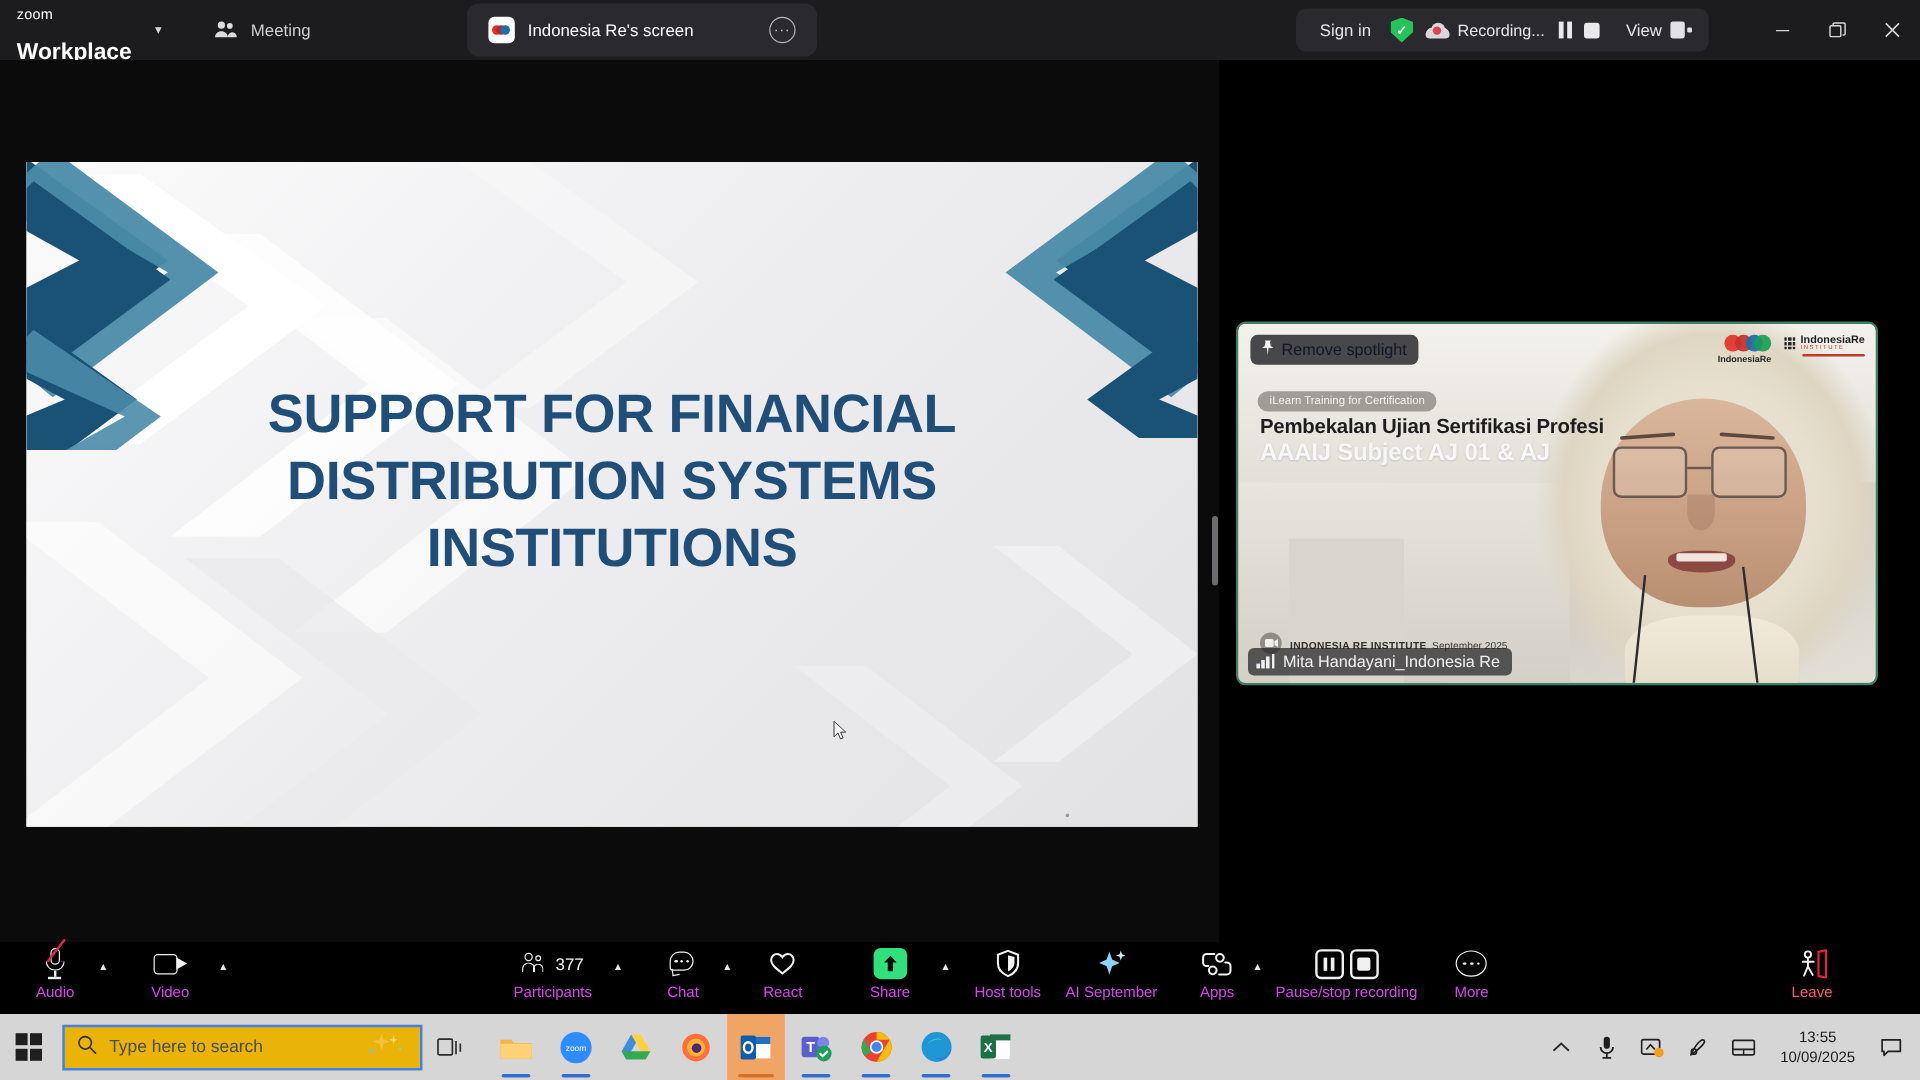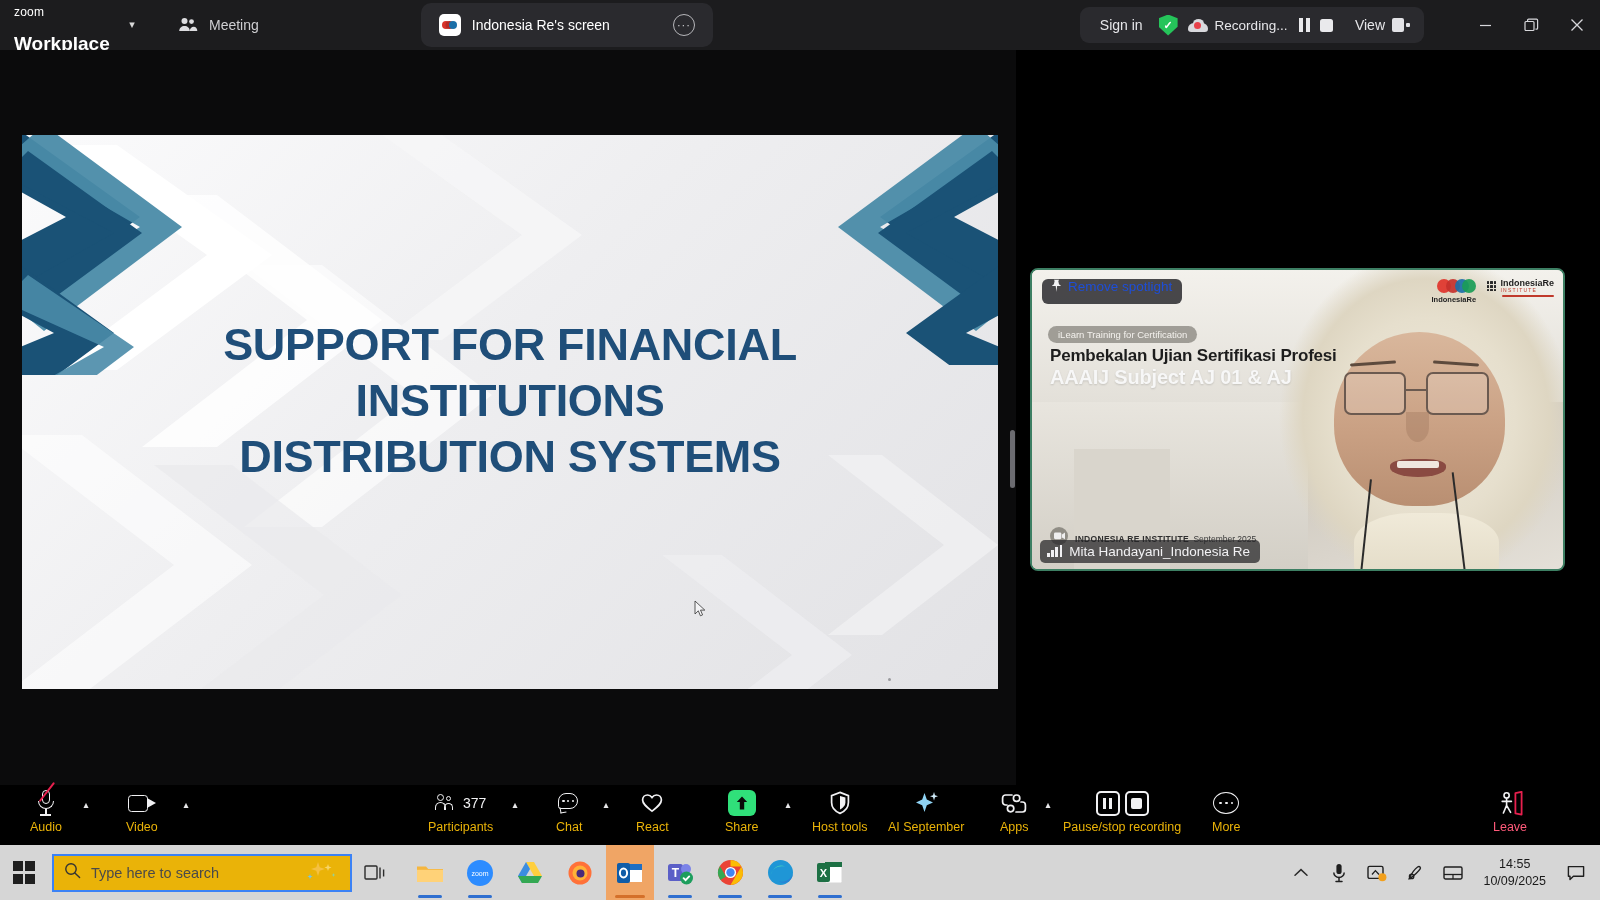--- a/index.html
+++ b/index.html
@@ -19,21 +19,21 @@
   .tb-logo {
     position: absolute; left: 14px; top: 6px; width: 110px;
     color: #fff; line-height: 1;
   }
   .tb-logo .zoom-small { font-size: 12px; letter-spacing: .2px; display: block; }
   .tb-logo .zoom-big { font-size: 19px; font-weight: 700; display: block; margin-top: 16px; }
   .tb-chev {
     position: absolute; left: 124px; top: 18px; width: 16px; height: 14px;
     color: #d8d8d8; font-size: 11px; text-align: center; cursor: pointer;
   }
-  .tabs { position: absolute; left: 160px; top: 3px; height: 44px; display: flex; align-items: center; gap: 32px; }
+  .tabs { position: absolute; left: 160px; top: 3px; height: 44px; display: flex; align-items: center; }
   .tab {
     display: flex; align-items: center; gap: 11px; height: 44px;
     padding: 0 18px; border-radius: 10px; color: #cfcfd2; font-size: 14px;
     cursor: pointer; white-space: nowrap;
   }
   .tab.active { background: #2a2a2e; color: #ffffff; }
   .tab .tlabel { font-size: 14px; }
   .tab-more {
     width: 22px; height: 22px; border-radius: 50%; border: 1.4px solid #b6b6ba;
     display: flex; align-items: center; justify-content: center; margin-left: 52px;
@@ -120,22 +120,22 @@
   .vp-nose { position: absolute; left: 46%; top: 46%; width: 7%; height: 9%; border-radius: 0 0 50% 50%; background: rgba(150,110,85,.32); }
   .vp-mouth { position: absolute; left: 41%; top: 60%; width: 17%; height: 5.5%; border-radius: 40% 40% 55% 55%; background: #8a4a42; }
   .vp-teeth { position: absolute; left: 43%; top: 60.5%; width: 13%; height: 2.2%; background: #f0e6de; border-radius: 2px; }
   .vp-chin { position: absolute; left: 30%; bottom: 2%; width: 44%; height: 22%; border-radius: 40% 40% 28% 28%; background: linear-gradient(180deg,#f0ead9,#e2dac5); }
   .vp-cord-l { position: absolute; left: 33%; top: 66%; width: 2px; height: 34%; background: #2b2b2b; transform: rotate(6deg); }
   .vp-cord-r { position: absolute; left: 62%; top: 64%; width: 2px; height: 36%; background: #2b2b2b; transform: rotate(-7deg); }
 
   .spot-btn {
     position: absolute; left: 10px; top: 9px; height: 25px;
     background: rgba(48,48,51,.88); border-radius: 6px;
-    display: flex; gap: 6px; padding: 0 10px 0 8px;
-    color: #1d4ed8; font-size: 13.5px; cursor: pointer; z-index: 6;
+    display: flex; align-items: center; gap: 6px; padding: 0 10px 0 8px;
+    color: #0f172a; font-size: 13.5px; cursor: pointer; z-index: 6;
   }
   .name-badge {
     position: absolute; left: 8px; bottom: 6px; height: 23px;
     background: rgba(35,35,38,.72); border-radius: 5px;
     display: flex; align-items: center; gap: 7px; padding: 0 10px 0 7px;
     color: #f2f2f4; font-size: 13.5px; z-index: 6;
   }
   .bars { display: flex; align-items: flex-end; gap: 1.6px; height: 11px; }
   .bars i { display: block; width: 2.6px; background: #f0f0f2; }
   .bars i:nth-child(1) { height: 4px; }
@@ -171,21 +171,21 @@
   .v-foot-txt .l1 { font-size: 8.5px; color: #2f2f2f; font-weight: 700; letter-spacing: .3px; }
   .v-foot-txt .l2 { font-size: 8.5px; color: #3a3a3a; }
 
   
   .toolbar { position: absolute; left: 0; top: 785px; width: 1600px; height: 60px; background: #000; }
   .tb-item {
     position: absolute; top: 4px; display: flex; flex-direction: column;
     align-items: center; gap: 3px; cursor: pointer; user-select: none;
   }
   .tb-ico { height: 28px; display: flex; align-items: center; justify-content: space-between; position: relative; }
-  .tb-lbl { color: #eab308; font-size: 12.5px; white-space: nowrap; }
+  .tb-lbl { color: #d946ef; font-size: 12.5px; white-space: nowrap; }
   .tb-caret {
     position: absolute; top: 14px; color: #e8e8ea; font-size: 10px; cursor: pointer;
     width: 14px; text-align: center;
   }
   .mic-shape { position: relative; width: 17px; height: 26px; }
   .mic-shape .cap { position: absolute; left: 4.5px; top: 0; width: 8px; height: 14px; border-radius: 4px; border: 1.8px solid #f1f1f3; }
   .mic-shape .arc { position: absolute; left: 0.5px; top: 11px; width: 16px; height: 8px; border: 1.8px solid #f1f1f3; border-top: none; border-radius: 0 0 9px 9px; }
   .mic-shape .stem { position: absolute; left: 7.6px; top: 19px; width: 1.8px; height: 5px; background: #f1f1f3; }
   .mic-shape .base { position: absolute; left: 3px; bottom: 0; width: 11px; height: 1.8px; background: #f1f1f3; }
   .mic-slash { position: absolute; left: -2px; top: 1px; width: 24px; height: 2.4px; background: #e8204e; transform: rotate(-52deg); transform-origin: center; border-radius: 2px; }
@@ -361,22 +361,22 @@
 
       <svg width="220" height="230" viewBox="0 0 220 230" style="position:absolute;right:0;top:0;">
         <path d="M230 -10 L102 82 L230 176 L230 110 L176 82 L230 52 Z" fill="#1a5276"></path>
         <path d="M198 -10 L60 92 L198 196 L230 170 L102 92 L230 18 Z" fill="#4a8ba8" opacity=".95"></path>
         <path d="M214 16 L100 98 L214 182 L238 160 L128 98 L238 40 Z" fill="#1a5276"></path>
         <path d="M236 120 L128 198 L236 278 L236 218 L188 198 L236 172 Z" fill="#1a5276"></path>
       </svg>
 
       <div class="slide-title">
         <div>SUPPORT FOR FINANCIAL</div>
+        <div>DISTRIBUTION SYSTEMS</div>
         <div>INSTITUTIONS</div>
-        <div>DISTRIBUTION SYSTEMS</div>
       </div>
 
       <div class="dot-mark"></div>
     </div>
 
     <div class="cursor-arrow">
       <svg width="12" height="18" viewBox="0 0 12 18">
         <path d="M1 1 L1 14 L4.3 10.8 L6.4 15.8 L8.6 14.9 L6.5 10.1 L10.8 10.1 Z" fill="#f4f4f6" stroke="#333" stroke-width=".8"></path>
       </svg>
     </div>
@@ -774,21 +774,21 @@
         </svg>
       </div>
       <div class="trayicon">
         <svg width="20" height="16" viewBox="0 0 20 16">
           <rect x="1" y="2" width="18" height="12" rx="1.4" fill="none" stroke="#1f1f1f" stroke-width="1.4"></rect>
           <path d="M1 9.5h18" stroke="#1f1f1f" stroke-width="1.3"></path>
           <path d="M10 9.5V14" stroke="#1f1f1f" stroke-width="1.2"></path>
         </svg>
       </div>
       <div class="clock">
-        <span>14:55</span>
+        <span>13:55</span>
         <span>10/09/2025</span>
       </div>
       <div class="trayicon">
         <svg width="18" height="16" viewBox="0 0 18 16">
           <path d="M1.4 1.6h15.2v9.6H6.4L3 14.4v-3.2H1.4z" fill="none" stroke="#1f1f1f" stroke-width="1.4" stroke-linejoin="round"></path>
         </svg>
       </div>
     </div>
   </div>
 

